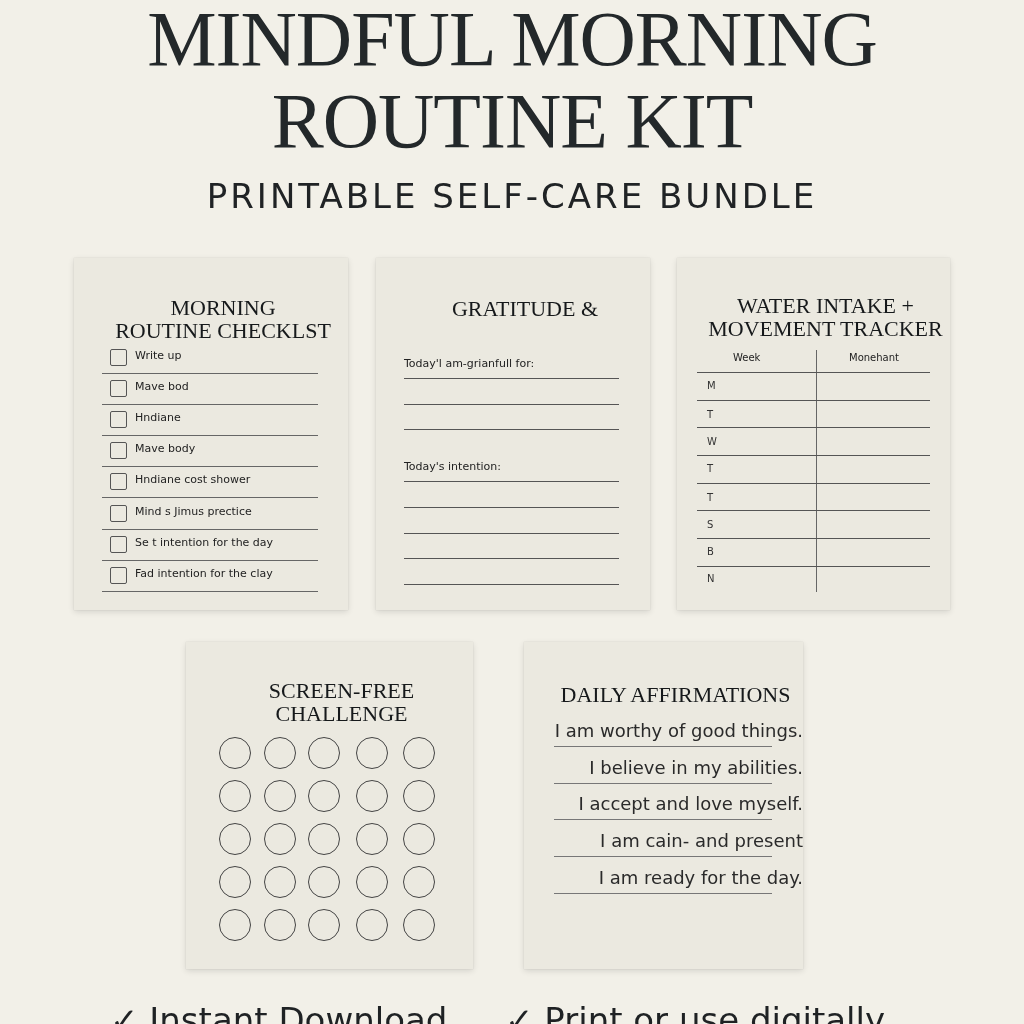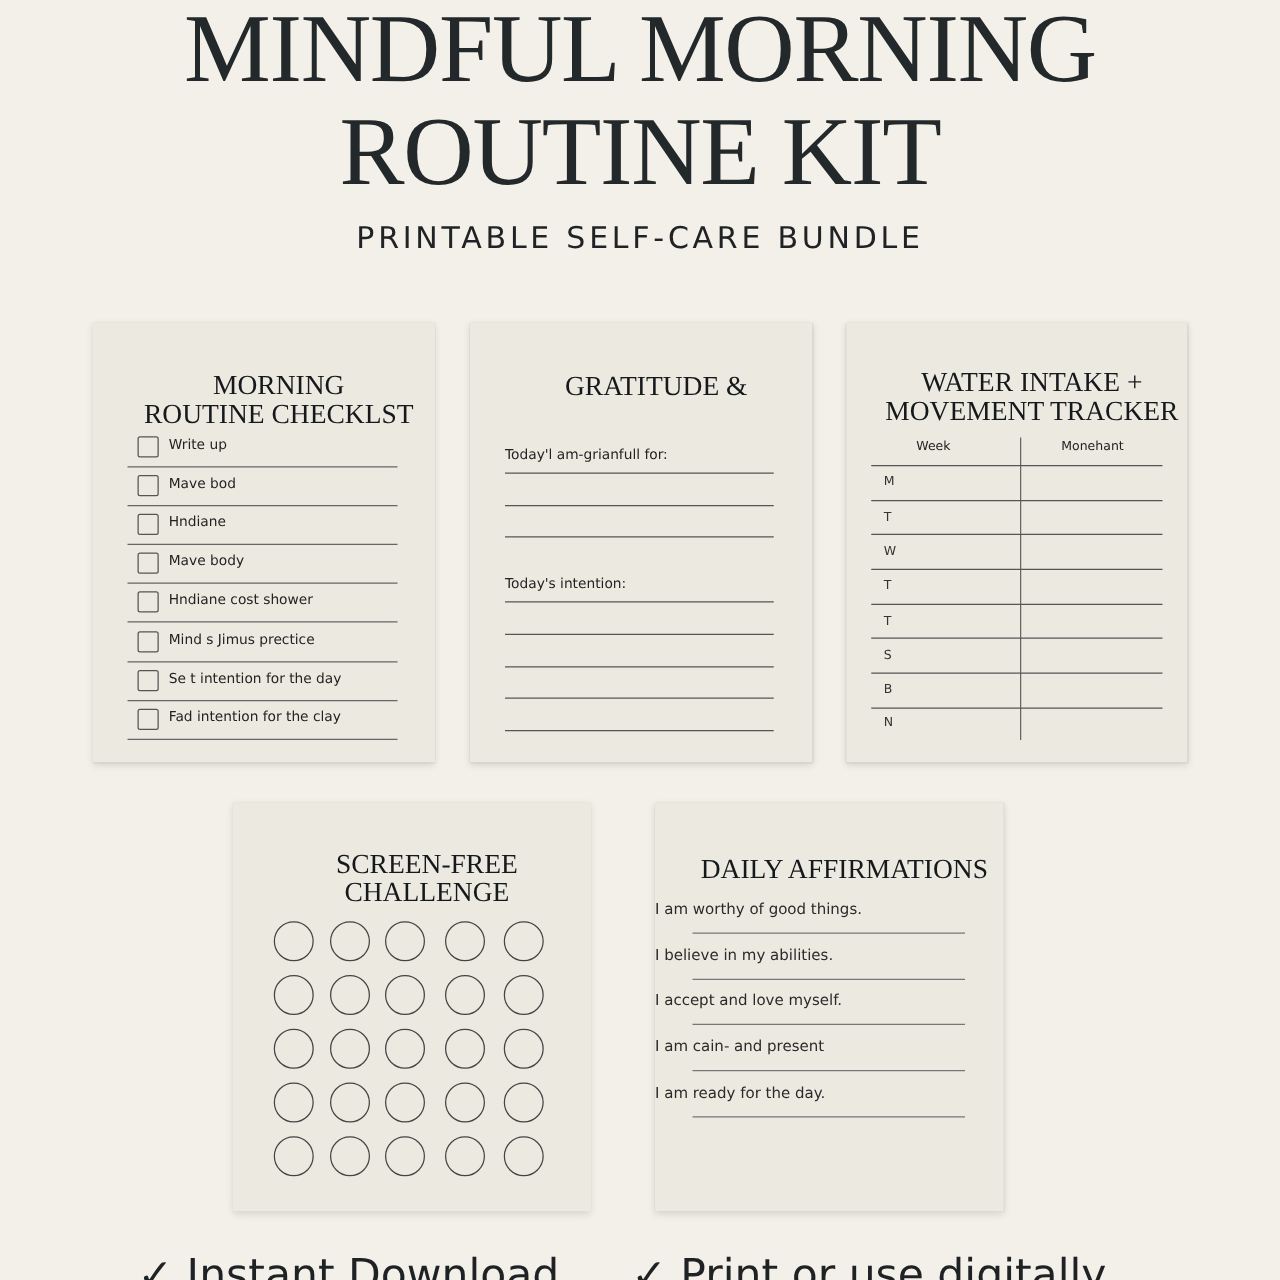--- a/index.html
+++ b/index.html
@@ -13,21 +13,21 @@
       position: absolute; left: 0; width: 1024px; text-align: center;
       font-family: "Liberation Serif", "DejaVu Serif", serif;
       font-size: 78px; line-height: 1; color: #23282a;
       transform: scaleX(1.0);
       letter-spacing: -1px;
     }
     #t1 { top: 0px; }
     #t2 { top: 82px; }
     .subtitle {
       position: absolute; top: 176px; left: 0; width: 1024px; text-align: center;
-      font-family: "DejaVu Sans", sans-serif; font-size: 24px; letter-spacing: 3px;
+      font-family: "DejaVu Sans", sans-serif; font-size: 34px; letter-spacing: 3px;
       color: #202325; font-weight: normal;
     }
     .card {
       position: absolute; background: #ebe9e0;
       box-shadow: 0 2px 6px rgba(0,0,0,0.12), 0 0 1px rgba(0,0,0,0.15);
     }
     .card h2 {
       margin: 12px; text-align: center; font-weight: normal;
       font-family: "Liberation Serif", "DejaVu Serif", serif;
       font-size: 22px; line-height: 23px; color: #16191b;
@@ -51,21 +51,21 @@
     #c3 { left: 677px; top: 258px; width: 273px; height: 352px; }
     .tr-head { position: absolute; top: 94px; font-size: 10px; color: #222; }
     .tr-day { position: absolute; left: 30px; font-size: 10px; color: #333; }
 
     
     #c4 { left: 186px; top: 642px; width: 287px; height: 327px; }
     .circle { position: absolute; width: 30px; height: 30px; border: 1px solid #444; border-radius: 50%; }
 
     
     #c5 { left: 524px; top: 642px; width: 279px; height: 327px; }
-    .aff { position: absolute; left: 0; width: 100%; text-align: left; font-size: 12px; color: #2a2a2a; }
+    .aff { position: absolute; left: 0; width: 100%; text-align: right; font-size: 18px; color: #2a2a2a; }
 
     .footer {
       position: absolute; top: 1000px; font-family: "DejaVu Sans", sans-serif;
       font-size: 34px; color: #1f2224; white-space: nowrap;
     }
   </style>
 </head>
 <body>
 
 <div class="title" id="t1">MINDFUL MORNING</div>

